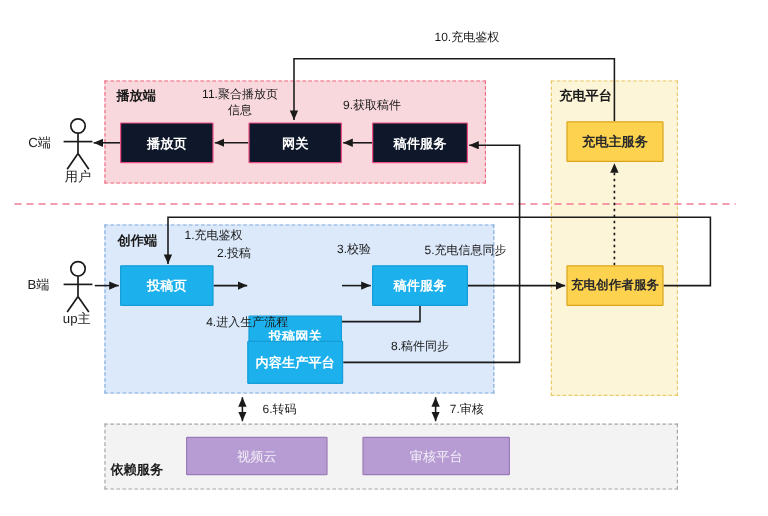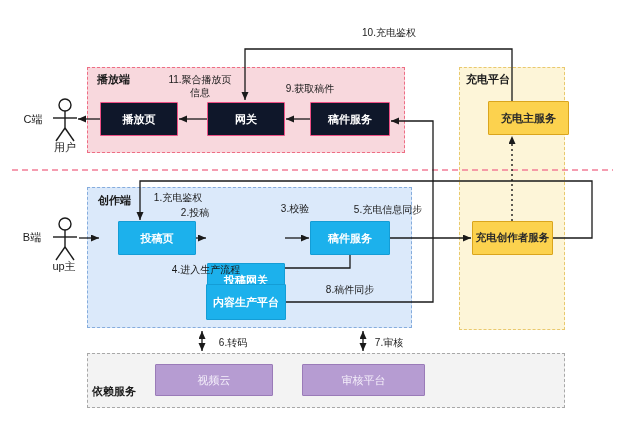--- a/index.html
+++ b/index.html
@@ -93,24 +93,24 @@
 
   <div class="group-label" style="left:97px;top:72px;">播放端</div>
   <div class="group-label" style="left:98px;top:193px;">创作端</div>
   <div class="group-label" style="left:466px;top:72px;">充电平台</div>
   <div class="group-label" style="left:92px;top:384px;">依赖服务</div>
 
   <div class="node n-pink" style="left:100px;top:102px;width:78px;height:34px;">播放页</div>
   <div class="node n-pink" style="left:207px;top:102px;width:78px;height:34px;">网关</div>
   <div class="node n-pink" style="left:310px;top:102px;width:80px;height:34px;">稿件服务</div>
 
-  <div class="node n-yellow" style="left:472px;top:101px;width:81px;height:34px;margin-left:16px;">充电主服务</div>
+  <div class="node n-yellow" style="left:472px;top:101px;width:81px;height:34px;">充电主服务</div>
   <div class="node n-yellow" style="left:472px;top:221px;width:81px;height:34px;font-size:10.5px;">充电创作者服务</div>
 
-  <div class="node n-blue" style="left:100px;top:221px;width:78px;height:34px;margin-left:18px;">投稿页</div>
+  <div class="node n-blue" style="left:100px;top:221px;width:78px;height:34px;">投稿页</div>
   <div class="node n-blue" style="left:207px;top:221px;width:78px;height:34px;margin-top:42px;">投稿网关</div>
   <div class="node n-blue" style="left:310px;top:221px;width:80px;height:34px;">稿件服务</div>
   <div class="node n-blue" style="left:206px;top:284px;width:80px;height:36px;">内容生产平台</div>
 
   <div class="node n-purple" style="left:155px;top:364px;width:118px;height:32px;font-weight:400;">视频云</div>
   <div class="node n-purple" style="left:302px;top:364px;width:123px;height:32px;font-weight:400;">审核平台</div>
 
   <div class="actor-label" style="left:33px;top:119px;">C端</div>
   <div class="actor-label" style="left:65px;top:147px;">用户</div>
   <div class="actor-label" style="left:32px;top:237px;">B端</div>

